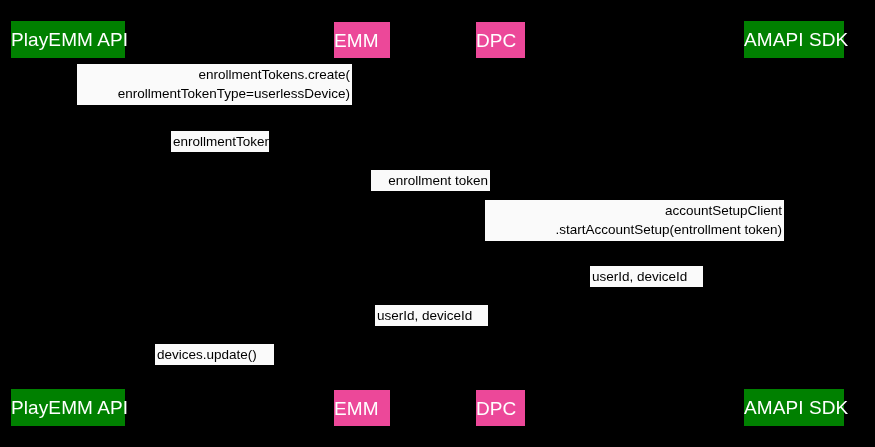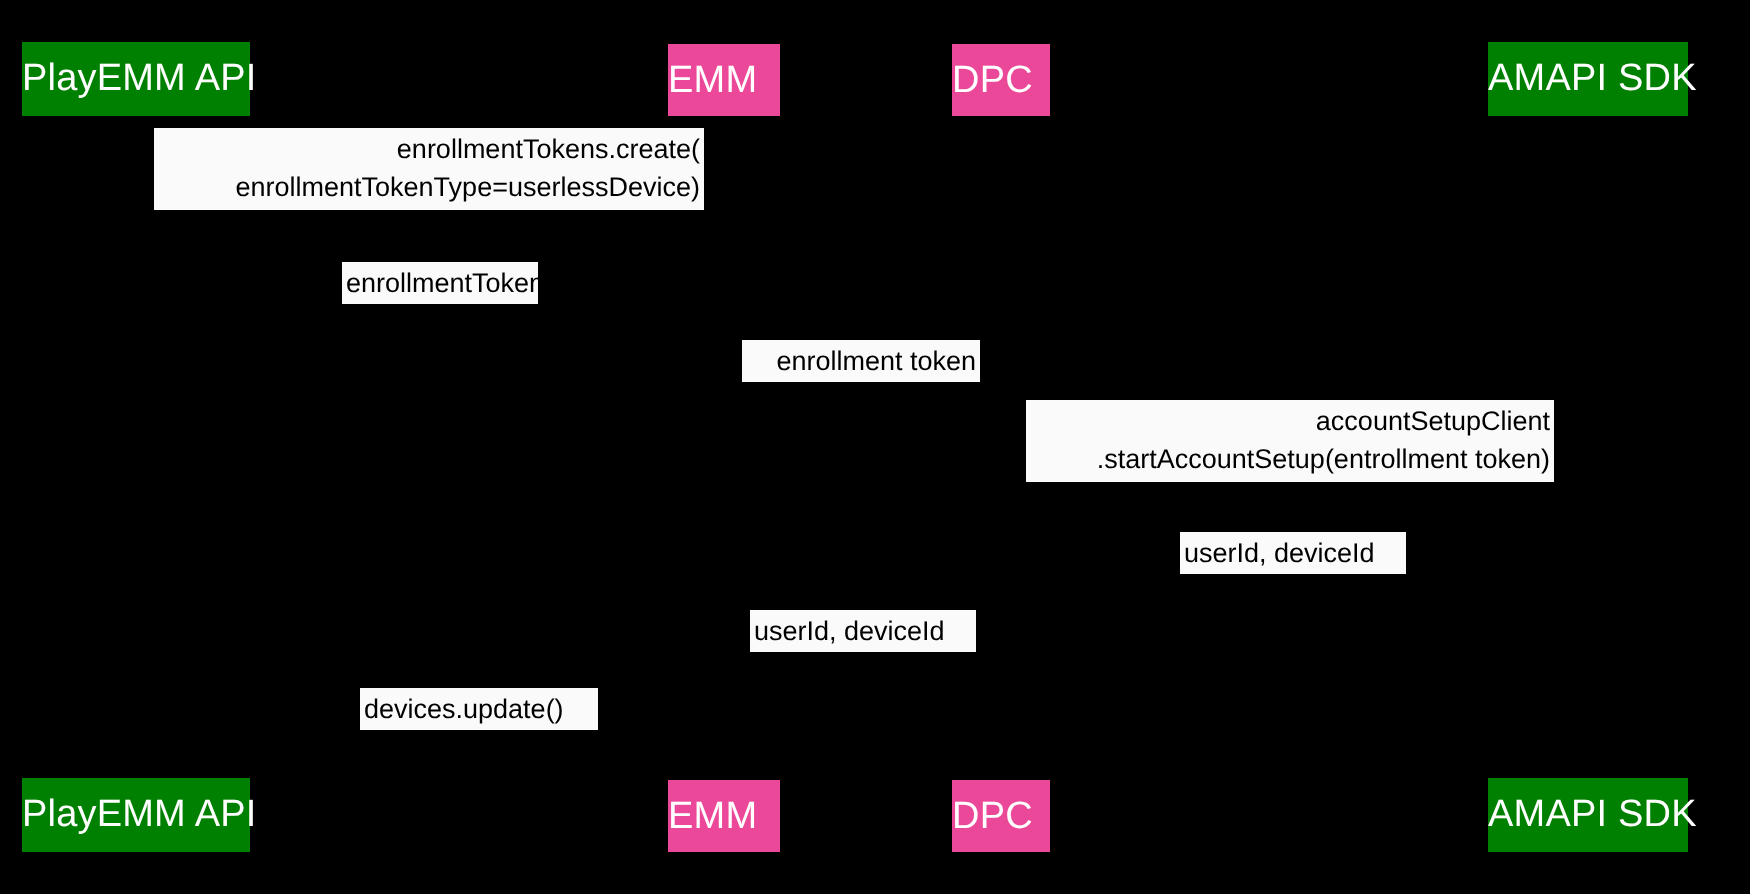--- a/index.html
+++ b/index.html
@@ -83,25 +83,25 @@
       </div>
       <div class="participant green" style="left: 744px; top: 21px; width: 100px; height: 37px;">
         <span>AMAPI SDK</span>
       </div>
     </div>
   <div id="messages-layer">
       <div class="msg-label" style="left: 77px; top: 64px; width: 275px; height: 41px;">enrollmentTokens.create(
 enrollmentTokenType=userlessDevice)</div>
       <div class="msg-label single" style="left: 171px; top: 131px; width: 98px; height: 21px;">enrollmentToken</div>
       <div class="msg-label single" style="left: 371px; top: 170px; width: 119px; height: 21px; text-align: right;">enrollment token</div>
-      <div class="msg-label" style="left: 513px; top: 200px; width: 264px; height: 41px; padding-left: 24px;">accountSetupClient
+      <div class="msg-label" style="left: 485px; top: 200px; width: 299px; height: 41px; padding-left: 24px;">accountSetupClient
 .startAccountSetup(entrollment token)</div>
       <div class="msg-label single" style="left: 590px; top: 266px; width: 113px; height: 21px;">userId, deviceId</div>
       <div class="msg-label single" style="left: 375px; top: 305px; width: 113px; height: 21px;">userId, deviceId</div>
-      <div class="msg-label single" style="left: 155px; top: 344px; width: 119px; height: 21px; margin-left: 25px;">devices.update()</div>
+      <div class="msg-label single" style="left: 155px; top: 344px; width: 119px; height: 21px;">devices.update()</div>
     </div>
   <div id="participants-bottom-layer">
       <div class="participant green" style="left: 11px; top: 389px; width: 114px; height: 37px;">
         <span>PlayEMM API</span>
       </div>
       <div class="participant blue" style="left: 334px; top: 390px; width: 56px; height: 36px;">
         <span>EMM</span>
       </div>
       <div class="participant blue" style="left: 476px; top: 390px; width: 49px; height: 36px;">
         <span>DPC</span>

